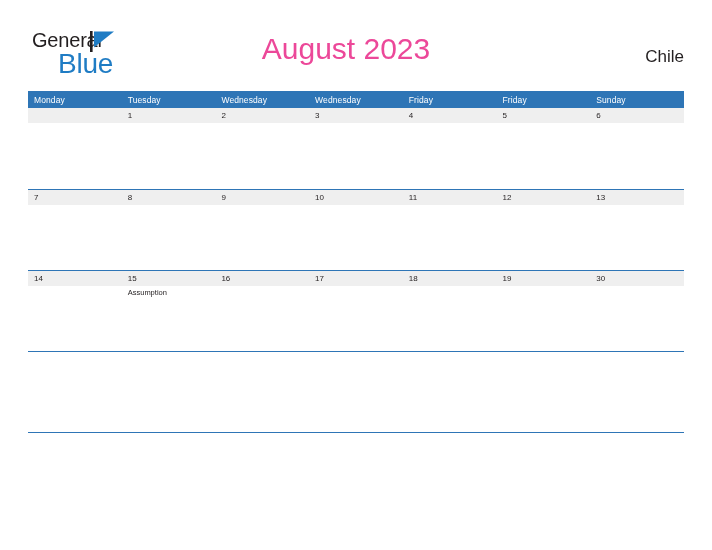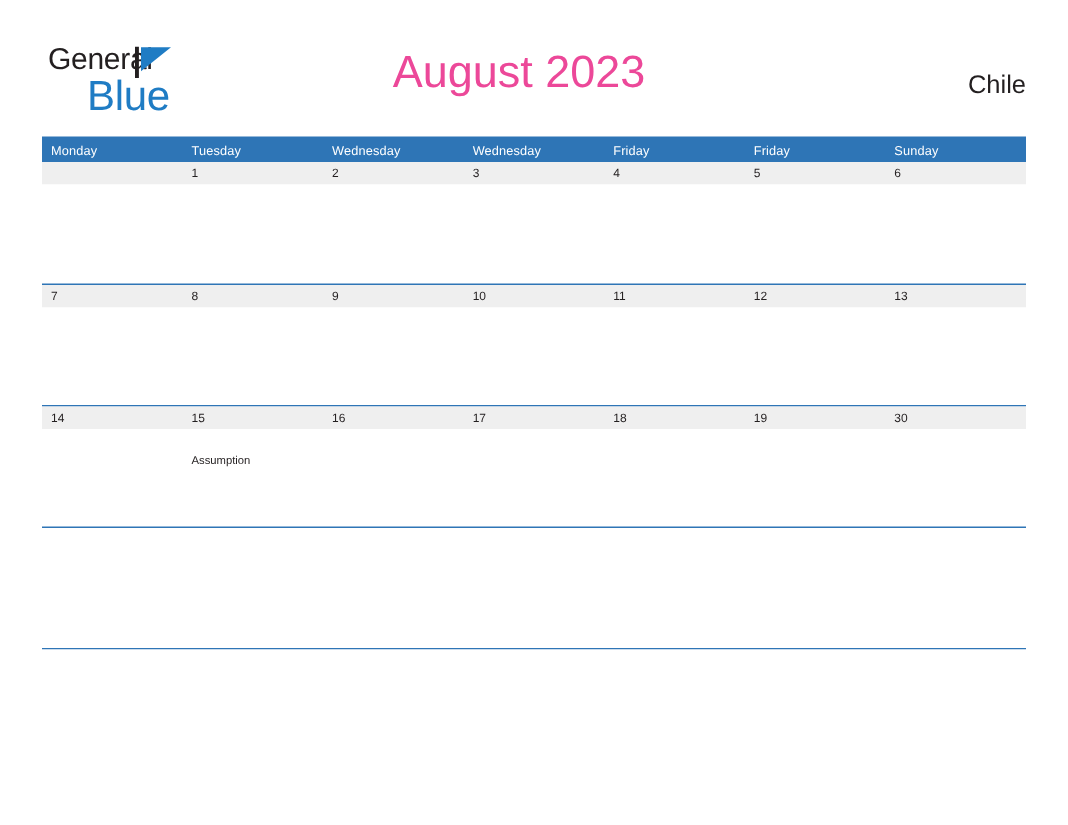--- a/index.html
+++ b/index.html
@@ -147,21 +147,21 @@
   .event-strip {
     display: flex;
     width: 656px;
     height: 65px;
     background: #ffffff;
   }
   .event-cell {
     width: 93.714px;
     box-sizing: border-box;
     padding-left: 6px;
-    padding-top: 16px;
+    padding-top: 2px;
     font-size: 7.5px;
     color: #231f20;
     font-family: "Liberation Sans", sans-serif;
     line-height: 1.35;
     overflow: hidden;
   }
   .event-cell:empty {
     display: block;
   }
 </style>

